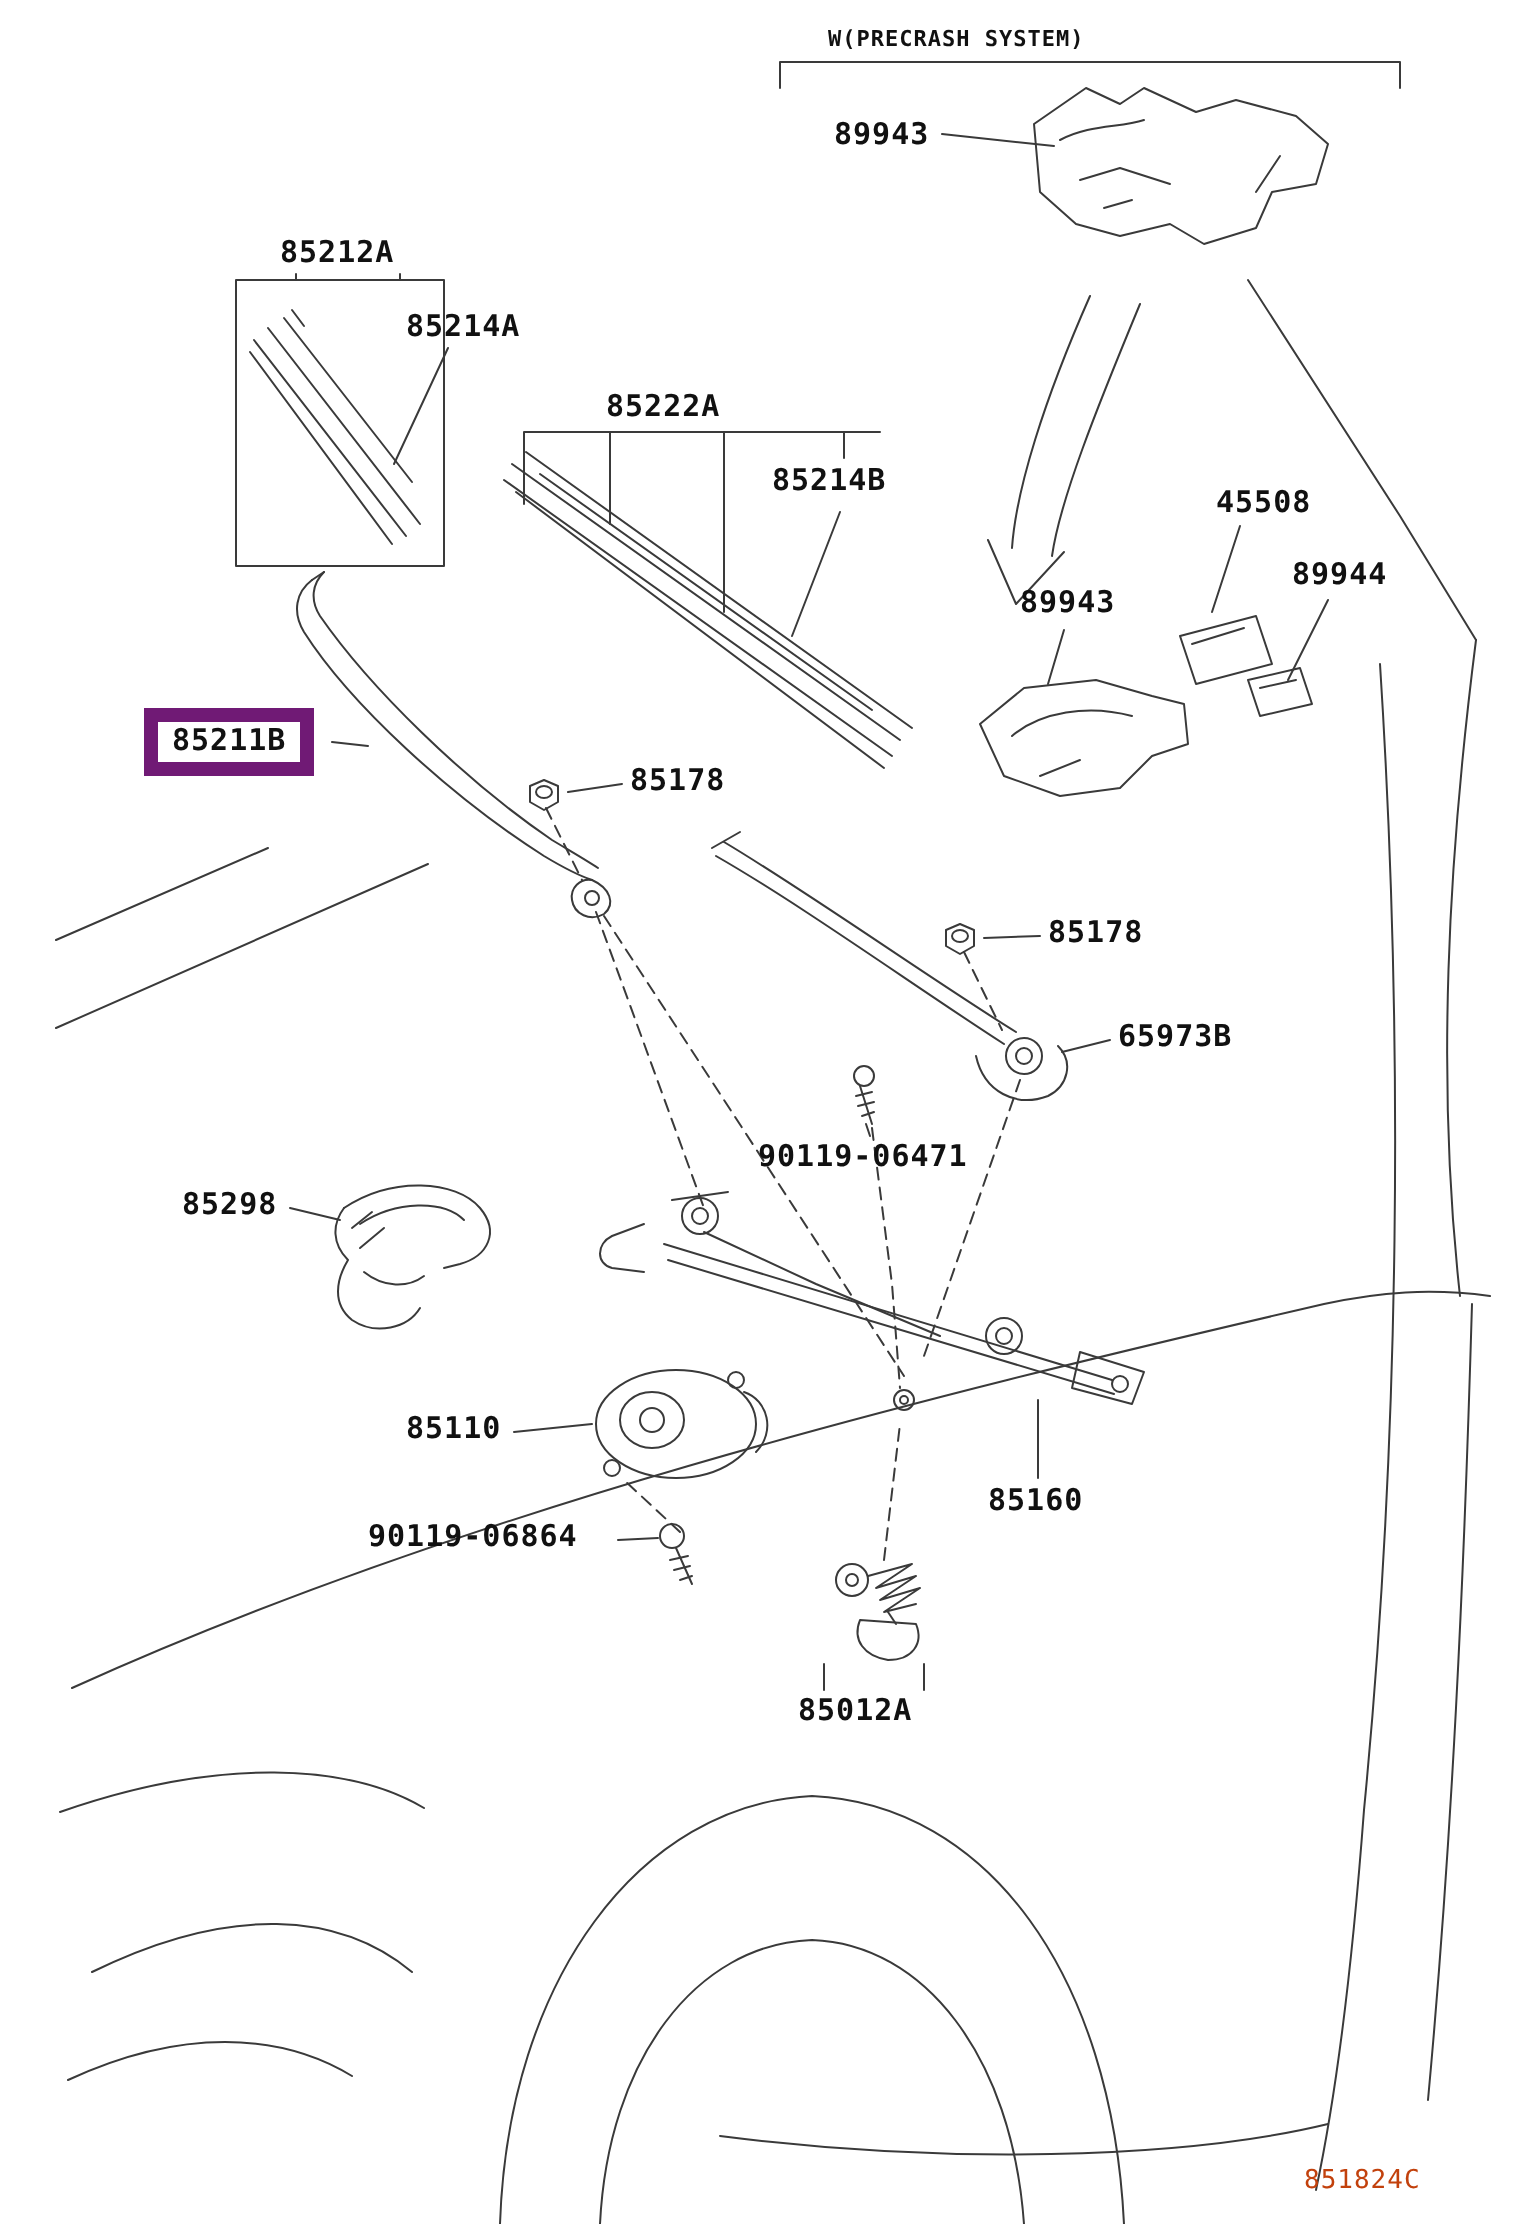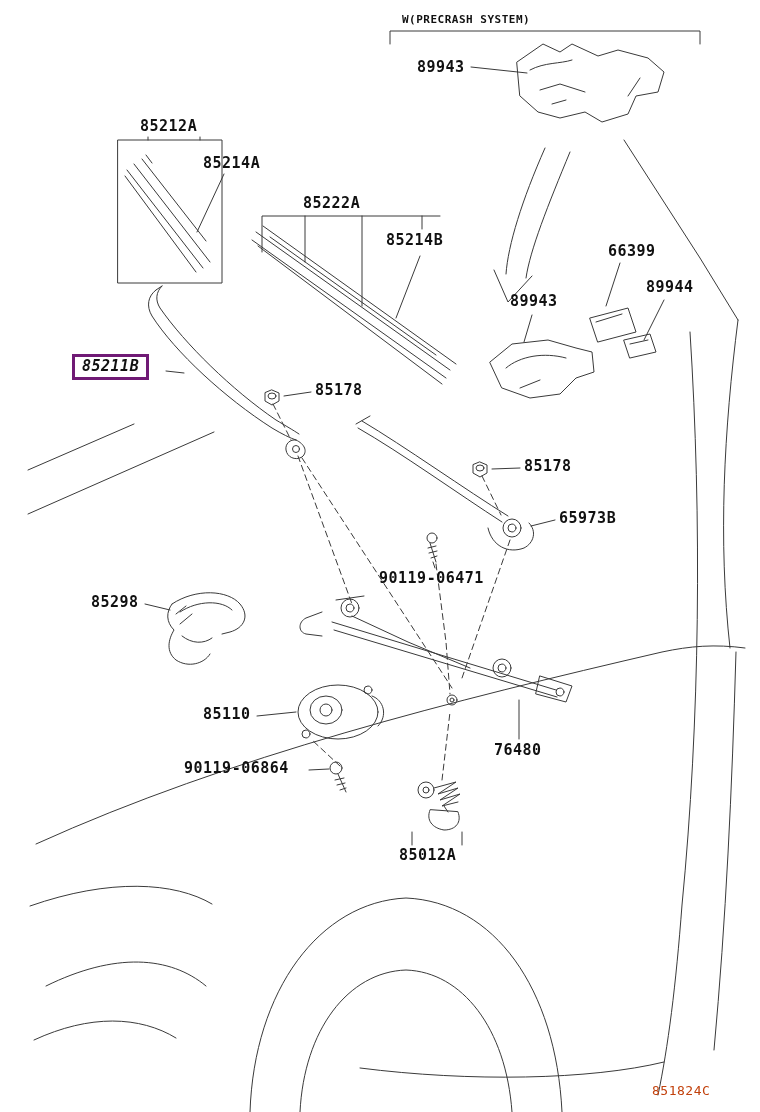--- a/index.html
+++ b/index.html
@@ -14,32 +14,32 @@
   .part-label{
     position:absolute;
     font-size:15px;
     font-weight:700;
     color:#111;
     letter-spacing:0.5px;
     white-space:nowrap;
     line-height:1.1;
   }
   .part-label.boxed{
-    border:3px solid #701a75;
+    border:7px solid #701a75;
     padding:1px 7px 2px 7px;
     background:#fff;
-    font-style:italic;
   }
   .note-label{
     position:absolute;
     font-size:11px;
     font-weight:700;
     color:#111;
     letter-spacing:0.5px;
     white-space:nowrap;
+    margin-left:12px;
   }
   .diagram-code{
     position:absolute;
     font-size:13px;
     font-weight:400;
     color:#c2410c;
     letter-spacing:0.5px;
   }
 </style>
 </head>
@@ -240,29 +240,29 @@
     </g>
   </svg>
 
   <div class="note-label" style="left:402px;top:13px">W(PRECRASH SYSTEM)</div>
 
   <div class="part-label" style="left:140px;top:118px">85212A</div>
   <div class="part-label" style="left:203px;top:155px">85214A</div>
   <div class="part-label" style="left:303px;top:195px">85222A</div>
   <div class="part-label" style="left:386px;top:232px">85214B</div>
   <div class="part-label" style="left:417px;top:59px">89943</div>
-  <div class="part-label" style="left:608px;top:243px">66399</div>
+  <div class="part-label" style="left:608px;top:243px">45508</div>
   <div class="part-label" style="left:510px;top:293px">89943</div>
   <div class="part-label" style="left:646px;top:279px">89944</div>
   <div class="part-label boxed" style="left:72px;top:354px">85211B</div>
   <div class="part-label" style="left:315px;top:382px">85178</div>
   <div class="part-label" style="left:524px;top:458px">85178</div>
   <div class="part-label" style="left:559px;top:510px">65973B</div>
   <div class="part-label" style="left:379px;top:570px">90119-06471</div>
   <div class="part-label" style="left:91px;top:594px">85298</div>
   <div class="part-label" style="left:203px;top:706px">85110</div>
   <div class="part-label" style="left:184px;top:760px">90119-06864</div>
-  <div class="part-label" style="left:494px;top:742px">76480</div>
+  <div class="part-label" style="left:494px;top:742px">85160</div>
   <div class="part-label" style="left:399px;top:847px">85012A</div>
 
   <div class="diagram-code" style="left:652px;top:1083px">851824C</div>
 
 </div>
 
 </body></html>

